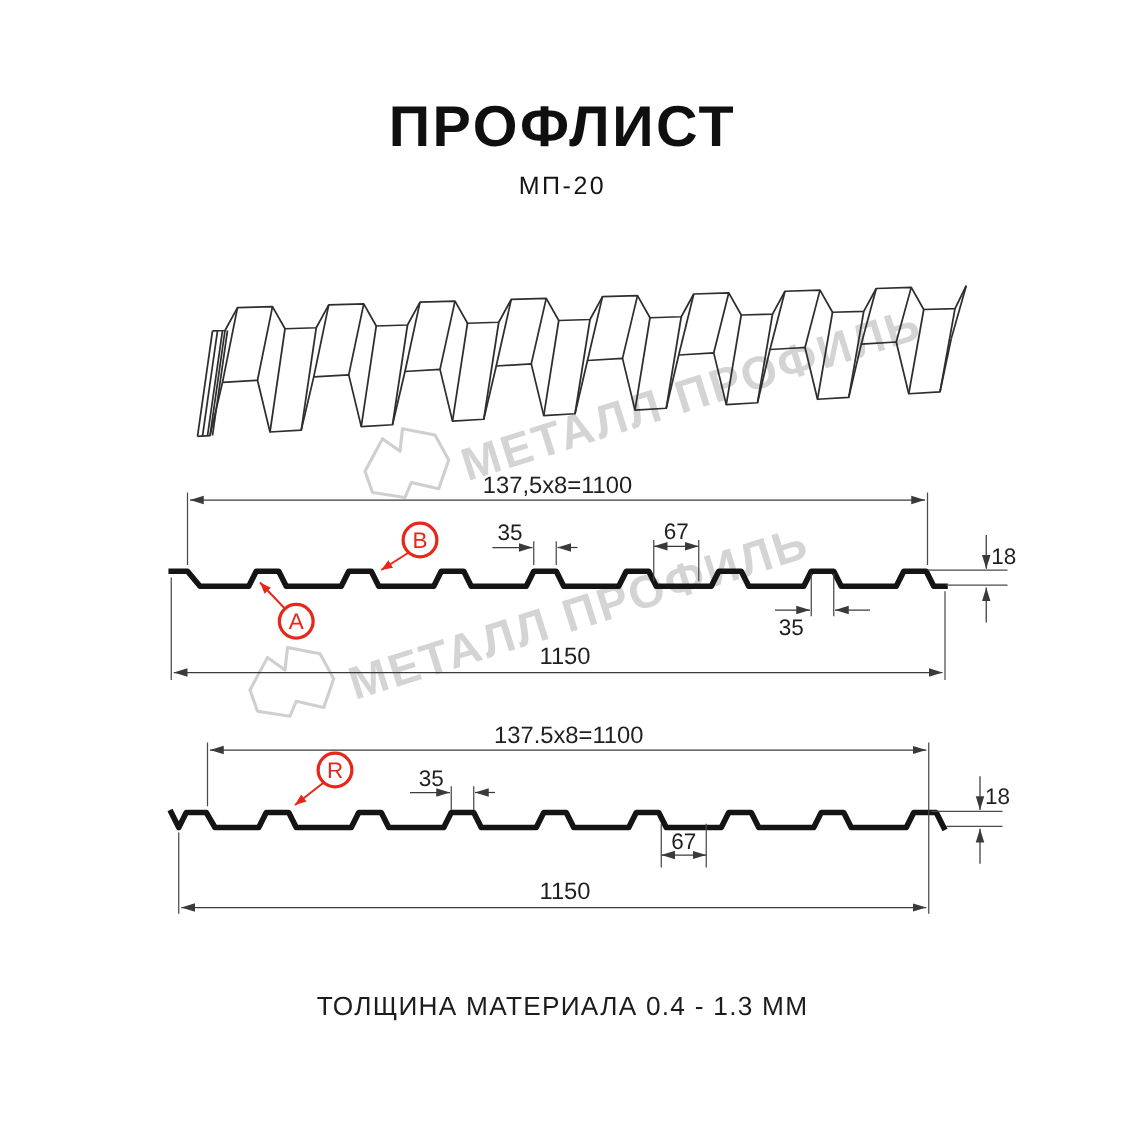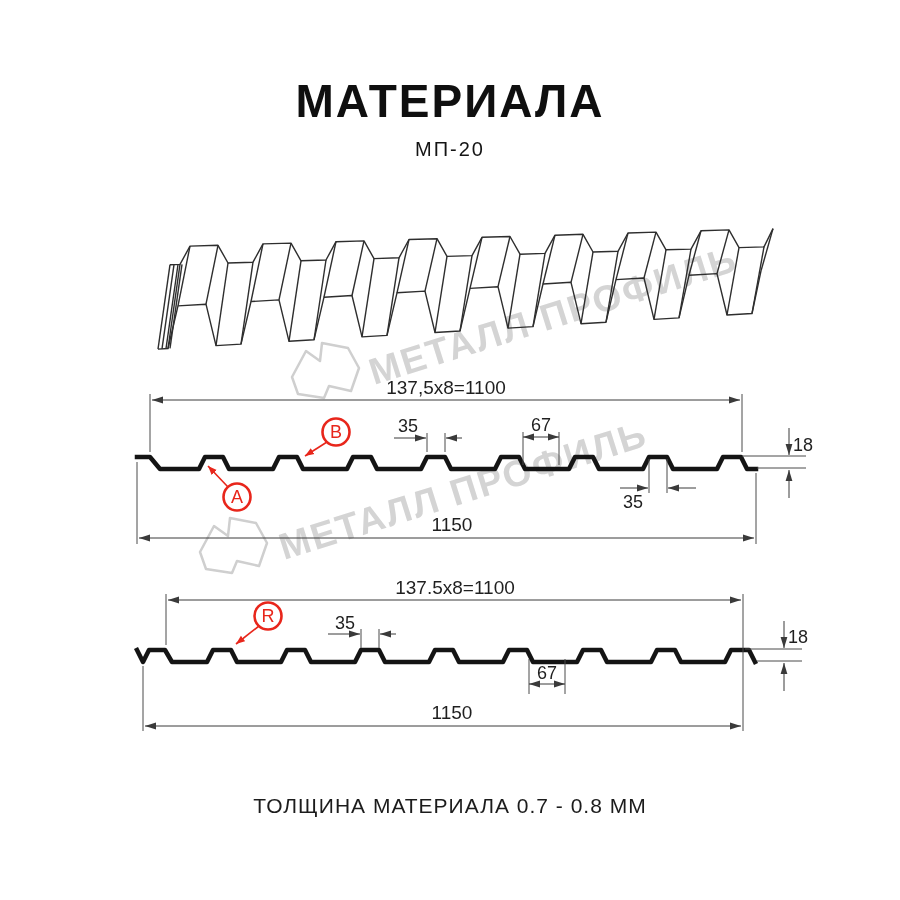--- a/index.html
+++ b/index.html
@@ -23,21 +23,21 @@
   .wmtxt{font-family:"Liberation Sans",sans-serif;font-size:37px;font-weight:bold;
          letter-spacing:2px;fill:#d4d4d4;}
   .wmlogo{stroke:#cfcfcf;stroke-width:2.5;fill:none;stroke-linejoin:round;}
 </style>
 </head>
 <body>
 
 <div class="page">
 
   <div class="hdr">
-    <div class="title">МАТЕРИАЛА</div>
+    <div class="title">ПРОФЛИСТ</div>
     <div class="subtitle">МП-20</div>
   </div>
 
   <svg width="900" height="900" viewBox="0 0 900 900">
     <defs>
       <marker id="m" markerWidth="12" markerHeight="10" refX="11" refY="5" orient="auto-start-reverse" markerUnits="userSpaceOnUse">
         <path d="M11 5 L0 1.6 L0 8.4 Z" fill="#3a3a3a"></path>
       </marker>
       <marker id="mr" markerWidth="10" markerHeight="9" refX="9" refY="4.5" orient="auto-start-reverse" markerUnits="userSpaceOnUse">
         <path d="M9 4.5 L0 1 L0 8 Z" fill="#e8261b"></path>
@@ -174,14 +174,14 @@
       <text class="dtxt-l" x="788" y="643">18</text>
 
       <g>
         <circle class="red" cx="268" cy="616" r="13.5" stroke-width="2.6"></circle>
         <text class="ctxt" x="268" y="622">R</text>
         <line class="red" x1="259" y1="626" x2="236" y2="644" stroke-width="1.6" marker-end="url(#mr)"></line>
       </g>
     </g>
   </svg>
 
-  <div class="ftr">ТОЛЩИНА МАТЕРИАЛА 0.7 - 0.8 ММ</div>
+  <div class="ftr">ТОЛЩИНА МАТЕРИАЛА 0.4 - 1.3 ММ</div>
 </div>
 
 </body></html>

